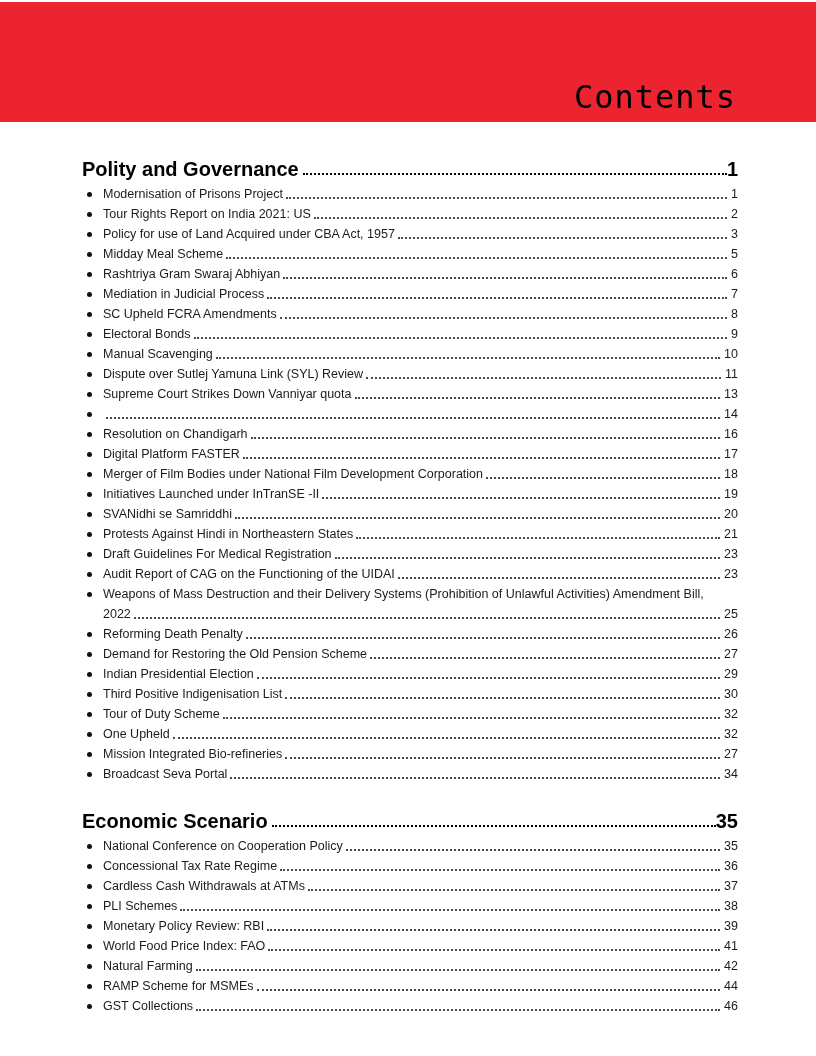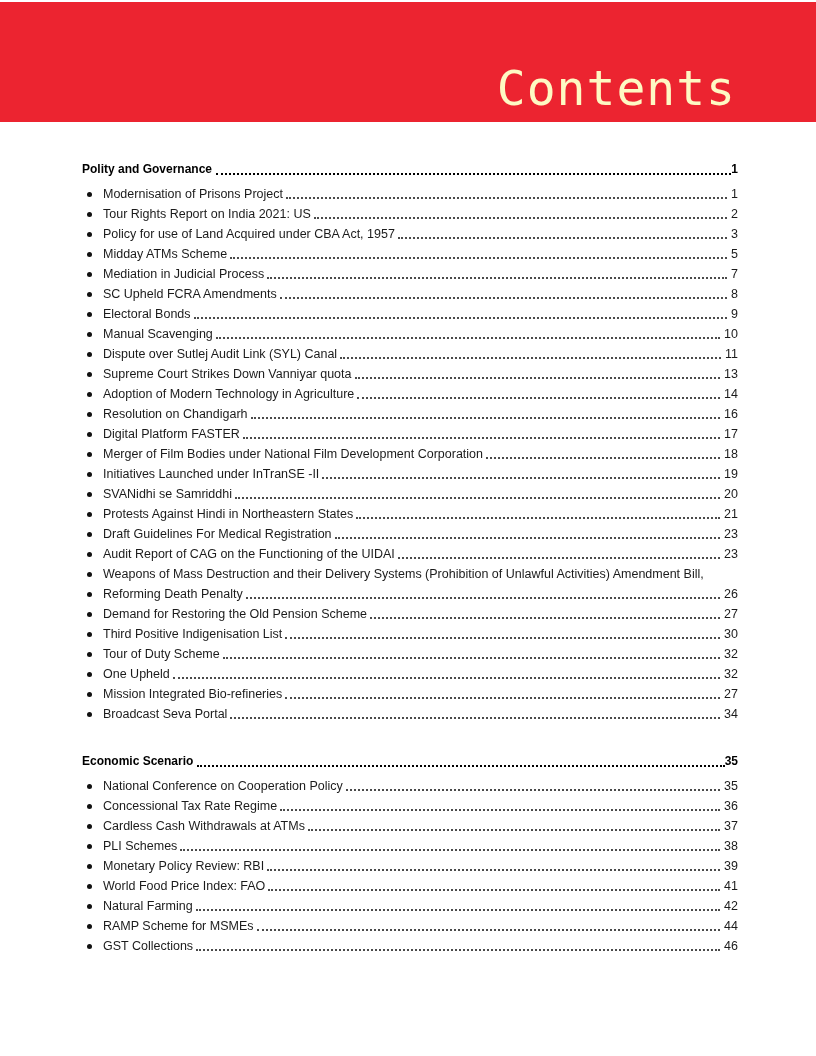--- a/index.html
+++ b/index.html
@@ -17,35 +17,35 @@
     width:816px;height:120px;
     background:#EC2430;
     display:flex;align-items:flex-end;justify-content:flex-end;
     box-sizing:border-box;
     padding:0 80px 7px 0;
   }
   .banner-title{
     margin:0;
     font-family:"DejaVu Sans Mono",monospace;
     font-weight:normal;
-    font-size:48px;
+    font-size:32px;
     letter-spacing:1px;
-    color:#fef9c3;
+    color:#000000;
     line-height:1.1;
   }
   
   .toc{
     position:absolute;top:122px;left:82px;
     width:656px;
   }
   .toc-section{margin-top:34px;}
   .toc-section + .toc-section{margin-top:24px;}
   .section-header{
     display:flex;align-items:baseline;
-    font-size:12px;font-weight:bold;color:#000;
+    font-size:20px;font-weight:bold;color:#000;
     line-height:26px;
     margin-bottom:2px;
   }
   .section-header .leader{
     flex:1;height:0;
     border-bottom:2.4px dotted #000;
     align-self:flex-end;margin-bottom:7px;
     margin-left:4px;
   }
   .section-header .pagenum{margin-left:0;}
@@ -99,26 +99,32 @@
         <span class="pagenum">2</span>
       </div>
       <div class="toc-item">
         <span class="bullet"></span>
         <span class="label">Policy for use of Land Acquired under CBA Act, 1957</span>
         <span class="leader"></span>
         <span class="pagenum">3</span>
       </div>
       <div class="toc-item">
         <span class="bullet"></span>
-        <span class="label">Midday ATMs Scheme</span>
+        <span class="label">Midday Meal Scheme</span>
         <span class="leader"></span>
         <span class="pagenum">5</span>
       </div>
       <div class="toc-item">
         <span class="bullet"></span>
+        <span class="label">Rashtriya Gram Swaraj Abhiyan</span>
+        <span class="leader"></span>
+        <span class="pagenum">6</span>
+      </div>
+      <div class="toc-item">
+        <span class="bullet"></span>
         <span class="label">Mediation in Judicial Process</span>
         <span class="leader"></span>
         <span class="pagenum">7</span>
       </div>
       <div class="toc-item">
         <span class="bullet"></span>
         <span class="label">SC Upheld FCRA Amendments</span>
         <span class="leader"></span>
         <span class="pagenum">8</span>
       </div>
@@ -129,33 +135,32 @@
         <span class="pagenum">9</span>
       </div>
       <div class="toc-item">
         <span class="bullet"></span>
         <span class="label">Manual Scavenging</span>
         <span class="leader"></span>
         <span class="pagenum">10</span>
       </div>
       <div class="toc-item">
         <span class="bullet"></span>
-        <span class="label">Dispute over Sutlej Audit Link (SYL) Canal</span>
+        <span class="label">Dispute over Sutlej Yamuna Link (SYL) Review</span>
         <span class="leader"></span>
         <span class="pagenum">11</span>
       </div>
       <div class="toc-item">
         <span class="bullet"></span>
         <span class="label">Supreme Court Strikes Down Vanniyar quota</span>
         <span class="leader"></span>
         <span class="pagenum">13</span>
       </div>
       <div class="toc-item">
         <span class="bullet"></span>
-        <span class="label">Adoption of Modern Technology in Agriculture</span>
         <span class="leader"></span>
         <span class="pagenum">14</span>
       </div>
       <div class="toc-item">
         <span class="bullet"></span>
         <span class="label">Resolution on Chandigarh</span>
         <span class="leader"></span>
         <span class="pagenum">16</span>
       </div>
       <div class="toc-item">
@@ -197,31 +202,42 @@
       <div class="toc-item">
         <span class="bullet"></span>
         <span class="label">Audit Report of CAG on the Functioning of the UIDAI</span>
         <span class="leader"></span>
         <span class="pagenum">23</span>
       </div>
       <div class="toc-item wrap-first">
         <span class="bullet"></span>
         <span class="label">Weapons of Mass Destruction and their Delivery Systems (Prohibition of Unlawful Activities) Amendment Bill,</span>
       </div>
+      <div class="toc-item continuation">
+        <span class="label">2022</span>
+        <span class="leader"></span>
+        <span class="pagenum">25</span>
+      </div>
       <div class="toc-item">
         <span class="bullet"></span>
         <span class="label">Reforming Death Penalty</span>
         <span class="leader"></span>
         <span class="pagenum">26</span>
       </div>
       <div class="toc-item">
         <span class="bullet"></span>
         <span class="label">Demand for Restoring the Old Pension Scheme</span>
         <span class="leader"></span>
         <span class="pagenum">27</span>
+      </div>
+      <div class="toc-item">
+        <span class="bullet"></span>
+        <span class="label">Indian Presidential Election</span>
+        <span class="leader"></span>
+        <span class="pagenum">29</span>
       </div>
       <div class="toc-item">
         <span class="bullet"></span>
         <span class="label">Third Positive Indigenisation List</span>
         <span class="leader"></span>
         <span class="pagenum">30</span>
       </div>
       <div class="toc-item">
         <span class="bullet"></span>
         <span class="label">Tour of Duty Scheme</span>

